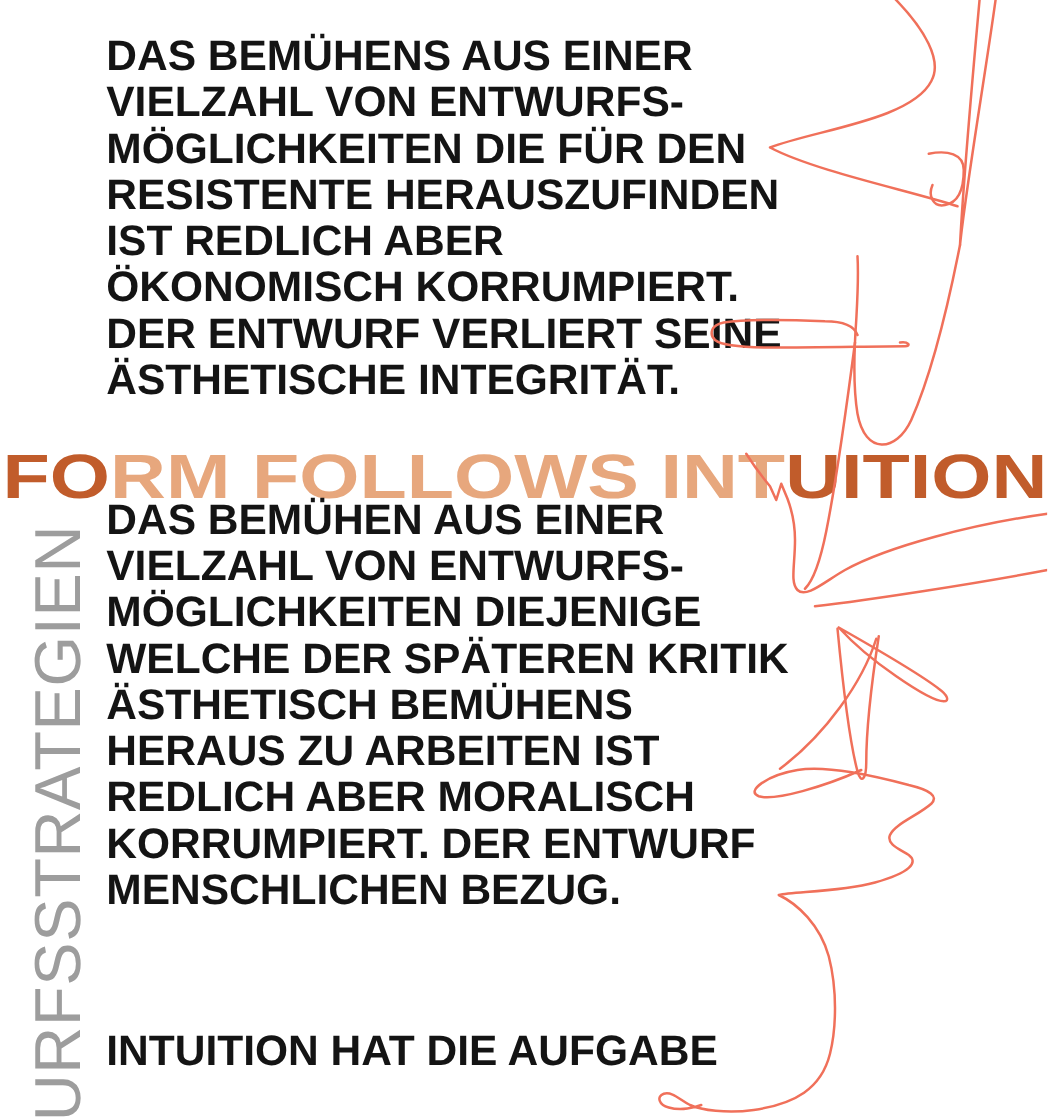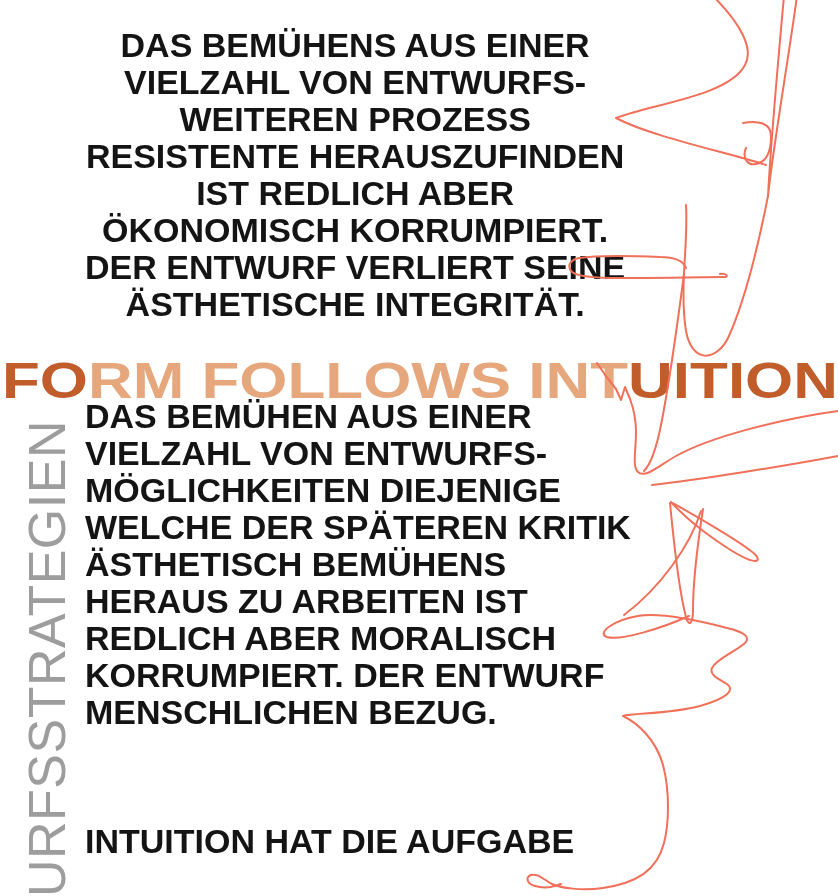--- a/index.html
+++ b/index.html
@@ -41,21 +41,21 @@
   .copy{
     position:absolute;
     left:85px;
     font-size:34px;
     line-height:37px;
     font-weight:700;
     color:var(--body-text,#141414);
     white-space:nowrap;
     z-index:2;
   }
-  .copy-1{top:27px;text-align:center;}
+  .copy-1{top:27px;}
   .copy-2{top:398px;}
   .copy-3{top:823px;}
   
   .scribble-svg{
     position:absolute;
     left:0;top:0;
     z-index:3;
     pointer-events:none;
   }
   .scribble-svg path{
@@ -73,21 +73,21 @@
 
   <div class="vertical-label">URFSSTRATEGIEN</div>
 
   <div class="headline" style="transform: scaleX(1.23866);">
     <span class="seg-dark">FO</span><span class="seg-light">RM FOLLOWS INT</span><span class="seg-dark">UITION</span>
   </div>
 
   <div class="copy copy-1">
       <div>DAS BEMÜHENS AUS EINER</div>
       <div>VIELZAHL VON ENTWURFS-</div>
-      <div>WEITEREN PROZESS</div>
+      <div>MÖGLICHKEITEN DIE FÜR DEN</div>
       <div>RESISTENTE HERAUSZUFINDEN</div>
       <div>IST REDLICH ABER</div>
       <div>ÖKONOMISCH KORRUMPIERT.</div>
       <div>DER ENTWURF VERLIERT SEINE</div>
       <div>ÄSTHETISCHE INTEGRITÄT.</div>
     </div>
 
   <div class="copy copy-2">
       <div>DAS BEMÜHEN AUS EINER</div>
       <div>VIELZAHL VON ENTWURFS-</div>

